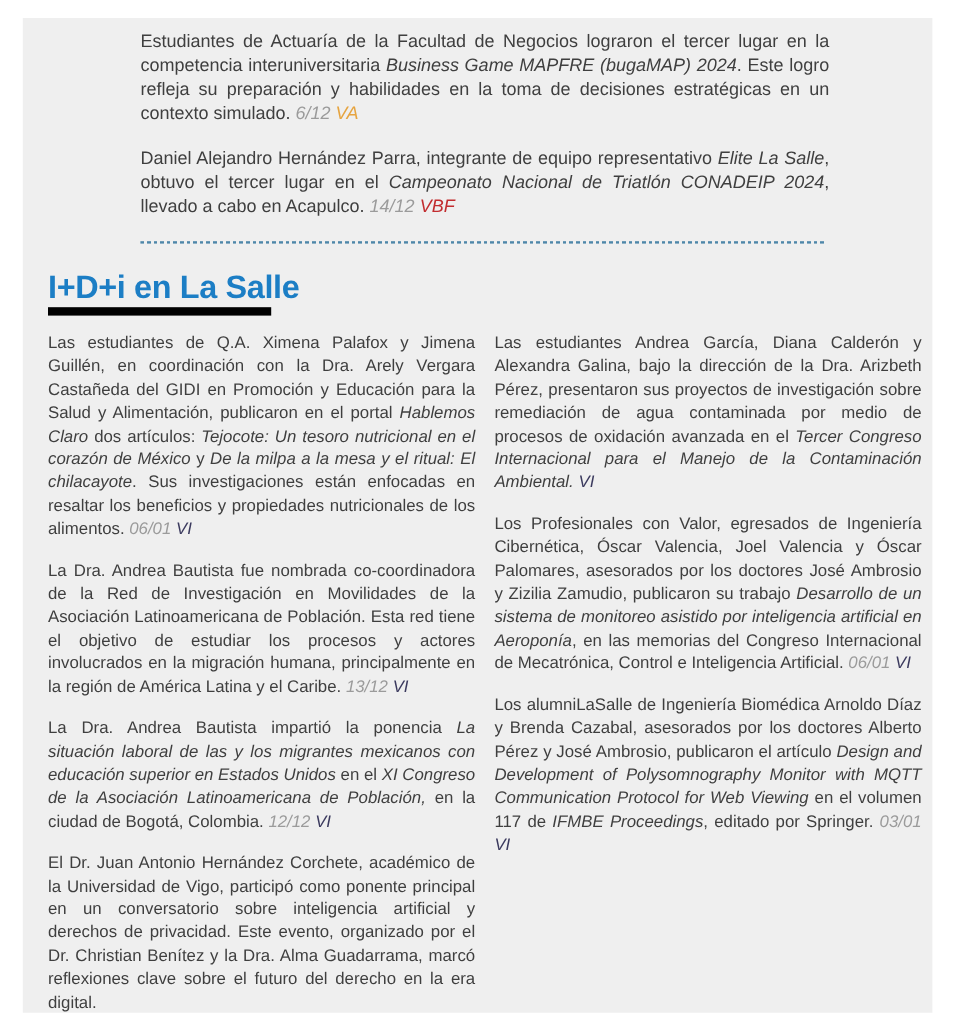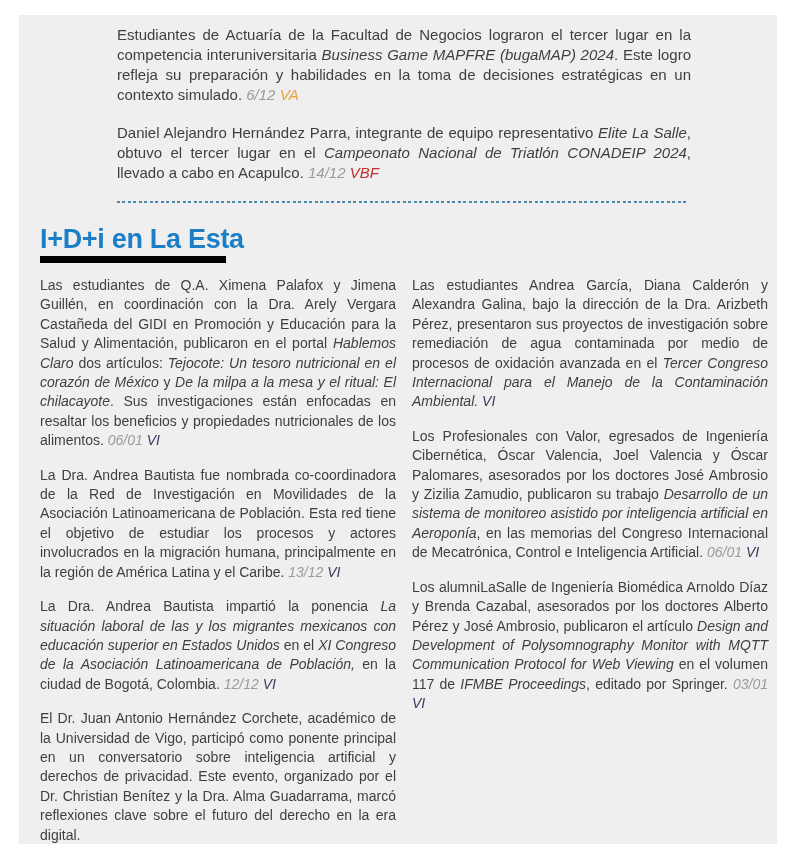--- a/index.html
+++ b/index.html
@@ -45,21 +45,21 @@
 <div class="canvas">
   <div class="page">
 
     <div class="intro">
       <p class="para"><span class="seg-n">Estudiantes de Actuaría de la Facultad de Negocios lograron el tercer lugar en la competencia interuniversitaria </span><span class="seg-i">Business Game MAPFRE (bugaMAP) 2024</span><span class="seg-n">. Este logro refleja su preparación y habilidades en la toma de decisiones estratégicas en un contexto simulado. </span><span class="seg-d">6/12</span><span class="seg-n"> </span><span class="seg-tag" style="color: rgb(230, 164, 64);">VA</span></p>
       <p class="para"><span class="seg-n">Daniel Alejandro Hernández Parra, integrante de equipo representativo </span><span class="seg-i">Elite La Salle</span><span class="seg-n">, obtuvo el tercer lugar en el </span><span class="seg-i">Campeonato Nacional de Triatlón CONADEIP 2024</span><span class="seg-n">, llevado a cabo en Acapulco. </span><span class="seg-d">14/12</span><span class="seg-n"> </span><span class="seg-tag" style="color: rgb(194, 45, 48);">VBF</span></p>
       <div class="divider"></div>
     </div>
 
     <div class="heading-wrap">
-      <div class="heading">I+D+i en La Esta</div>
+      <div class="heading">I+D+i en La Salle</div>
       <div class="heading-bar"></div>
     </div>
 
     <div class="columns">
       <div class="col">
         <p class="para"><span class="seg-n">Las estudiantes de Q.A. Ximena Palafox y Jimena Guillén, en coordinación con la Dra. Arely Vergara Castañeda del GIDI en Promoción y Educación para la Salud y Alimentación, publicaron en el portal </span><span class="seg-i">Hablemos Claro</span><span class="seg-n"> dos artículos: </span><span class="seg-i">Tejocote: Un tesoro nutricional en el corazón de México</span><span class="seg-n"> y </span><span class="seg-i">De la milpa a la mesa y el ritual: El chilacayote</span><span class="seg-n">. Sus investigaciones están enfocadas en resaltar los beneficios y propiedades nutricionales de los alimentos. </span><span class="seg-d">06/01</span><span class="seg-n"> </span><span class="seg-tag" style="color: rgb(59, 58, 94);">VI</span></p>
         <p class="para"><span class="seg-n">La Dra. Andrea Bautista fue nombrada co-coordinadora de la Red de Investigación en Movilidades de la Asociación Latinoamericana de Población. Esta red tiene el objetivo de estudiar los procesos y actores involucrados en la migración humana, principalmente en la región de América Latina y el Caribe. </span><span class="seg-d">13/12</span><span class="seg-n"> </span><span class="seg-tag" style="color: rgb(59, 58, 94);">VI</span></p>
         <p class="para"><span class="seg-n">La Dra. Andrea Bautista impartió la ponencia </span><span class="seg-i">La situación laboral de las y los migrantes mexicanos con educación superior en Estados Unidos</span><span class="seg-n"> en el </span><span class="seg-i">XI Congreso de la Asociación Latinoamericana de Población,</span><span class="seg-n"> en la ciudad de Bogotá, Colombia. </span><span class="seg-d">12/12</span><span class="seg-n"> </span><span class="seg-tag" style="color: rgb(59, 58, 94);">VI</span></p>
         <p class="para"><span class="seg-n">El Dr. Juan Antonio Hernández Corchete, académico de la Universidad de Vigo, participó como ponente principal en un conversatorio sobre inteligencia artificial y derechos de privacidad. Este evento, organizado por el Dr. Christian Benítez y la Dra. Alma Guadarrama, marcó reflexiones clave sobre el futuro del derecho en la era digital. </span></p>
       </div>

